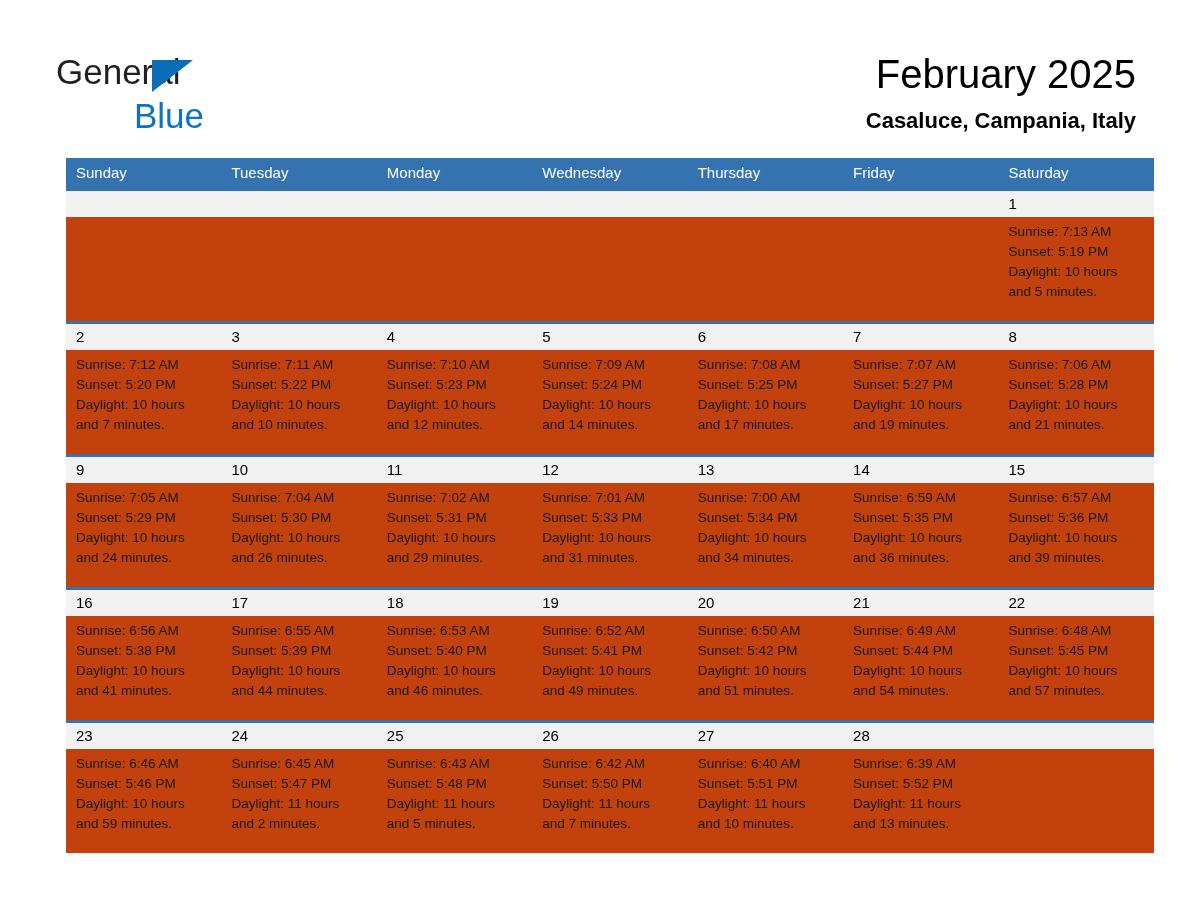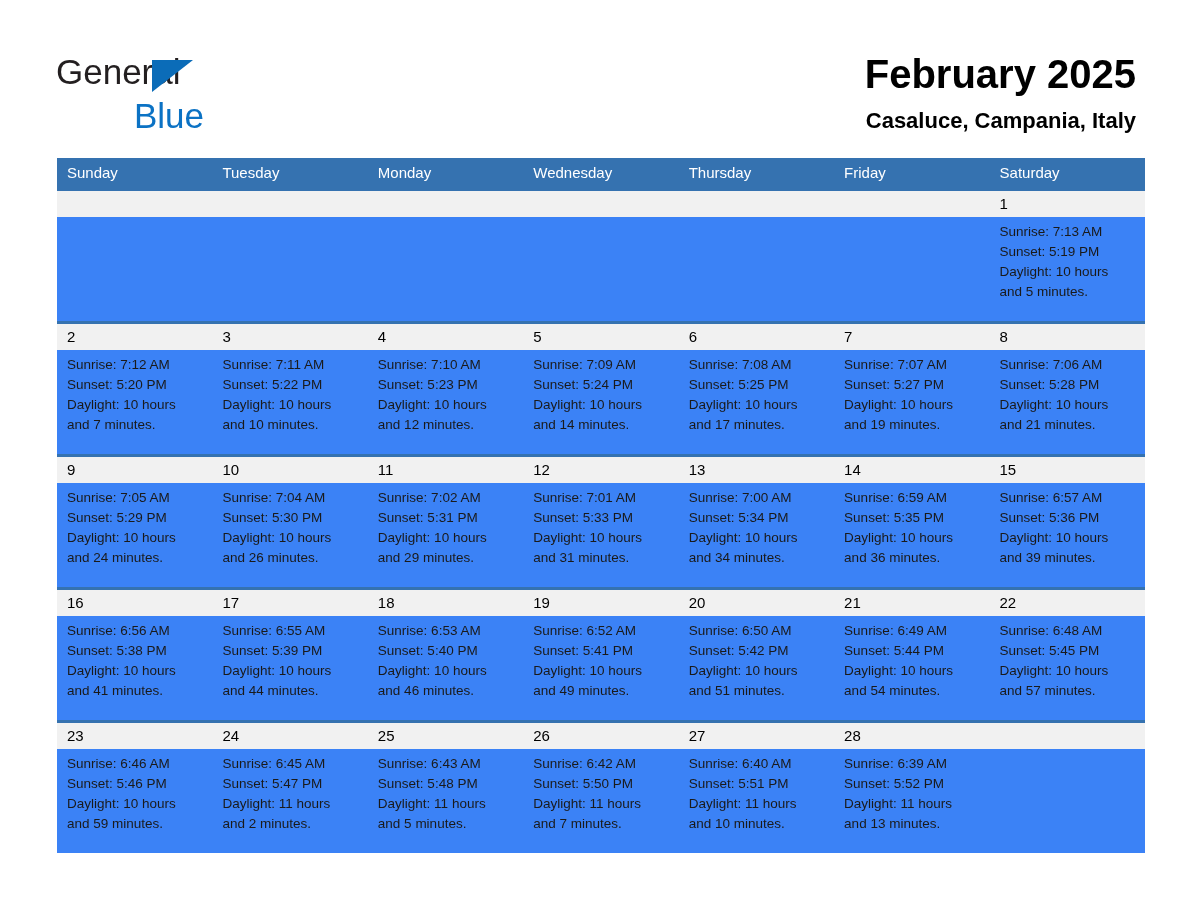--- a/index.html
+++ b/index.html
@@ -69,38 +69,38 @@
   }
   .title-block {
     position: absolute;
     right: 52px;
     top: 50px;
     text-align: right;
   }
   .cal-title {
     font-size: 40px;
     line-height: 48px;
-    font-weight: bold;
+    font-weight: normal;
     color: #000000;
     margin: 0;
     white-space: nowrap;
   }
   .cal-subtitle {
     font-size: 22px;
     line-height: 30px;
     font-weight: bold;
     color: #000000;
     margin: 8px 0 0 0;
     white-space: nowrap;
   }
 
   
   .calendar {
     position: absolute;
-    left: 57px;
+    left: 66px;
     top: 158px;
     width: 1088px;
   }
   .dow-row {
     display: flex;
     width: 100%;
     background: #3572b0;
     height: 30px;
   }
   .dow-cell {
@@ -131,21 +131,21 @@
     flex: 1 1 0;
     font-size: 15px;
     line-height: 26px;
     padding-left: 10px;
     box-sizing: border-box;
     color: #000000;
   }
   .week-details {
     display: flex;
     width: 100%;
-    background: #3b82f6;
+    background: #c2410c;
   }
   .detail-cell {
     flex: 1 1 0;
     padding: 5px 12px 8px 10px;
     box-sizing: border-box;
     font-size: 13.5px;
     line-height: 20px;
     color: #1a1a1a;
   }
   .detail-line {

